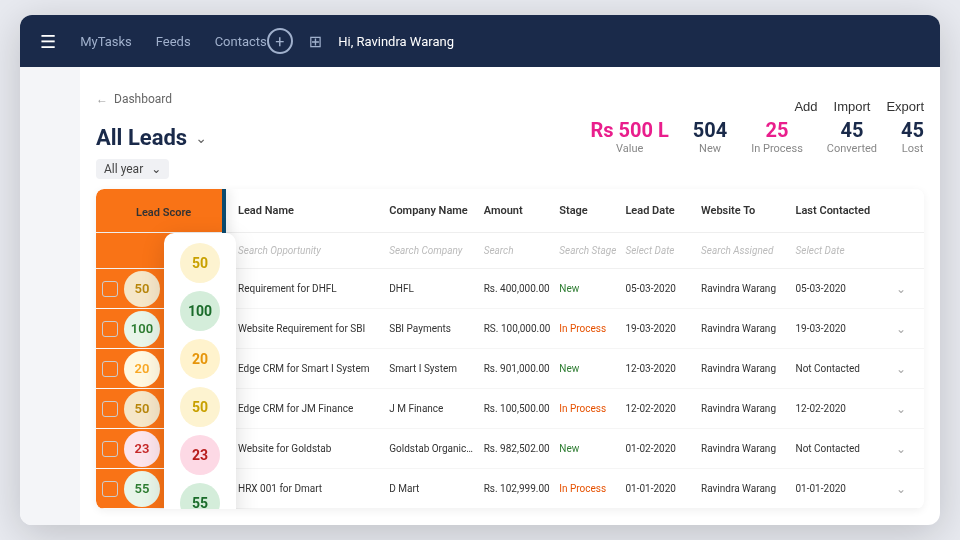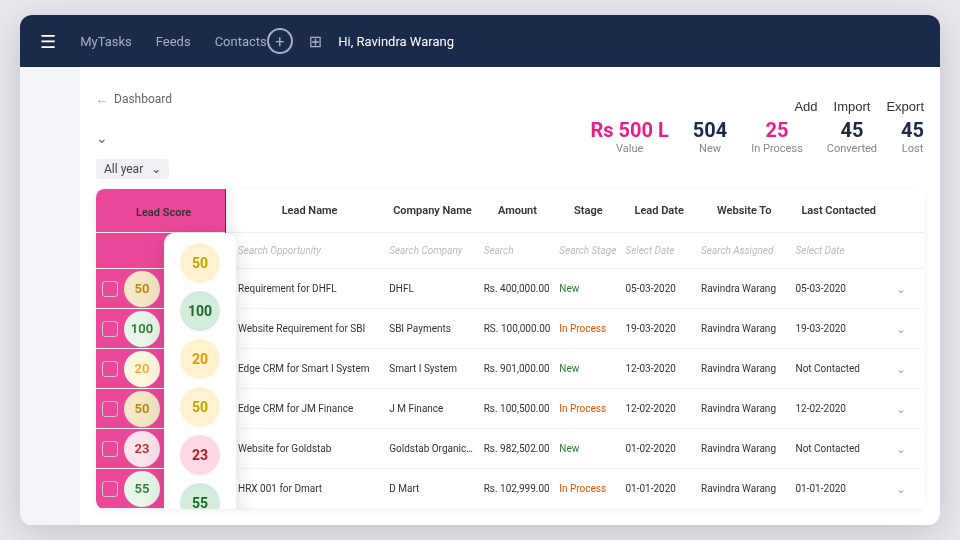--- a/index.html
+++ b/index.html
@@ -211,22 +211,22 @@
       background: #fff;
       border-radius: 8px;
       box-shadow: 0 2px 8px rgba(0,0,0,0.06);
       position: relative;
       display: flex;
     }
 
     
     .score-panel {
       width: 130px;
-      background: #ec4899;
-      border-right: 1px solid #0c4a6e;
+      background: #f97316;
+      border-right: 4px solid #0c4a6e;
       flex-shrink: 0;
       position: relative;
       z-index: 10;
       box-shadow: 4px 0 12px rgba(0,0,0,0.08);
       border-radius: 8px 0 0 8px;
     }
     .score-header {
       font-size: 11px;
       font-weight: 600;
       color: #333;
@@ -284,21 +284,20 @@
     }
     .table-header {
       display: grid;
       grid-template-columns: 1.6fr 1fr 0.8fr 0.7fr 0.8fr 1fr 1fr 30px;
       padding: 0 8px;
       height: 44px;
       align-items: center;
       border-bottom: 1px solid #eee;
       background: #fff;
       flex-shrink: 0;
-      text-align: center;
     }
     .table-header-cell {
       font-size: 11px;
       font-weight: 600;
       color: #333;
       padding: 0 4px;
     }
     .table-search-row {
       display: grid;
       grid-template-columns: 1.6fr 1fr 0.8fr 0.7fr 0.8fr 1fr 1fr 30px;
@@ -404,20 +403,21 @@
         </div>
         <div class="header-actions">
           <button class="header-action-btn">Add</button>
           <button class="header-action-btn">Import</button>
           <button class="header-action-btn">Export</button>
         </div>
       </div>
 
       <div class="title-row">
         <div class="page-title-group">
+          <span class="page-title">All Leads</span>
           <span class="title-chevron">⌄</span>
         </div>
         <div class="stats-row">
           <div class="stat-item">
             <div class="stat-value pink">Rs 500 L</div>
             <div class="stat-label">Value</div>
           </div>
           <div class="stat-item">
             <div class="stat-value dark">504</div>
             <div class="stat-label">New</div>

